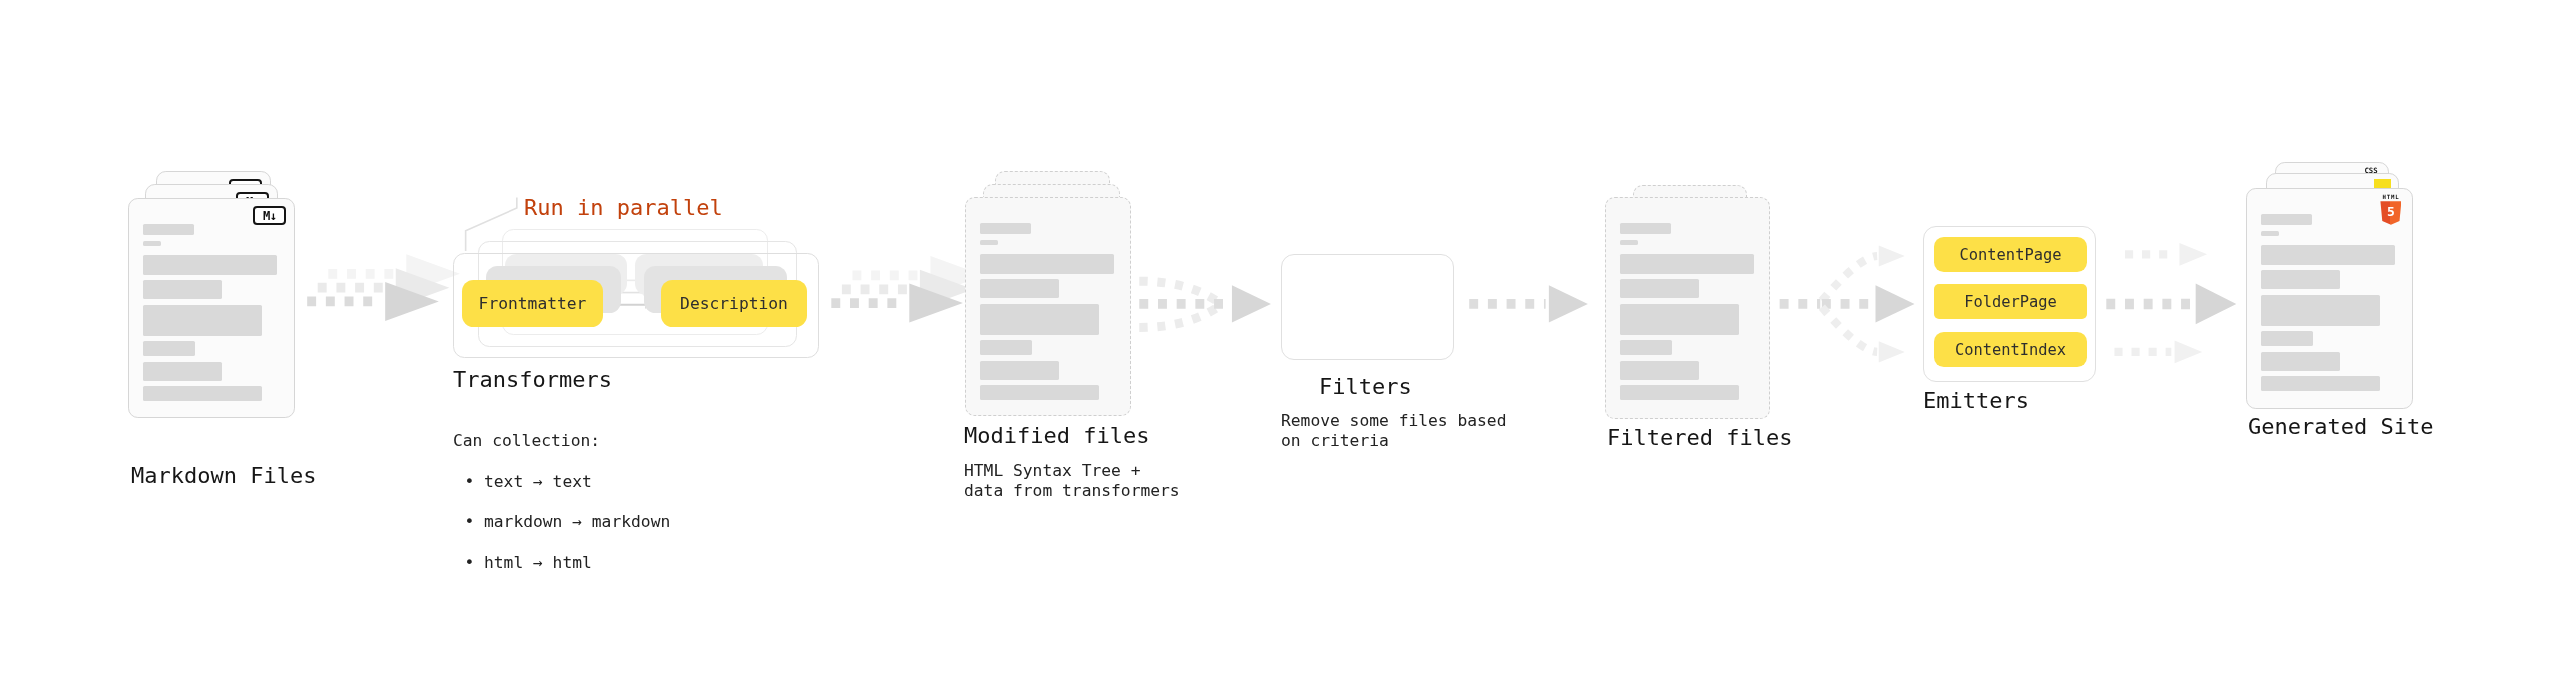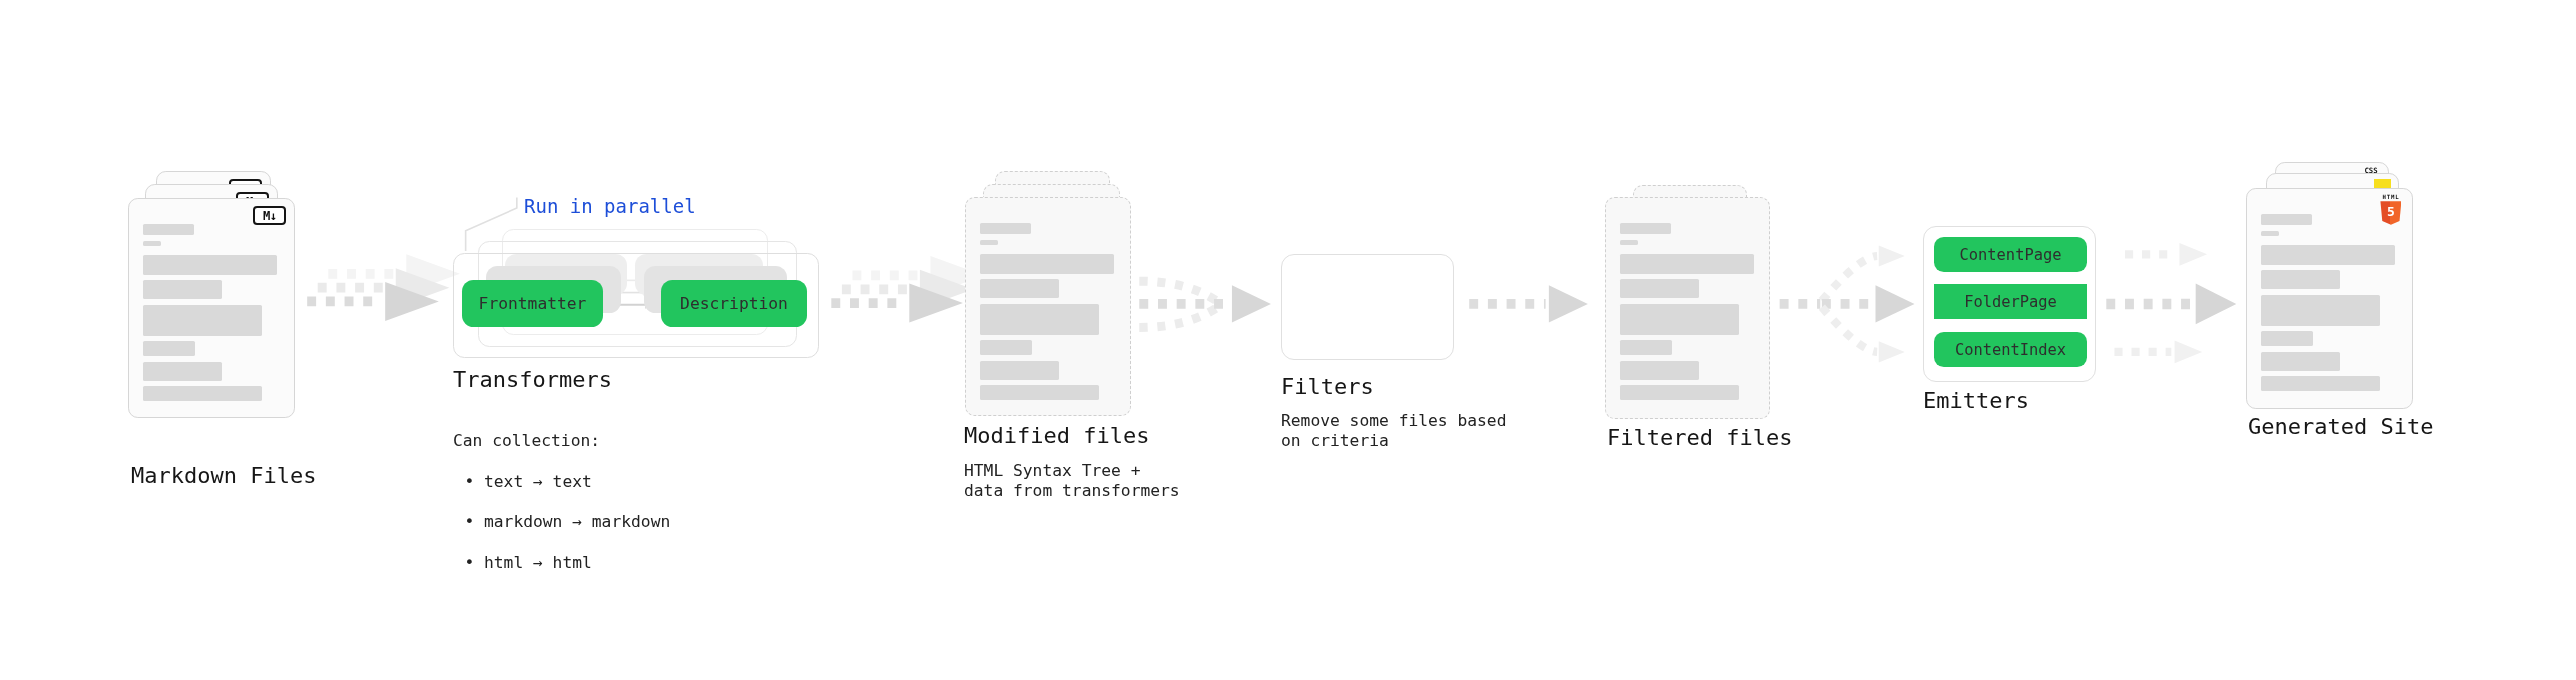--- a/index.html
+++ b/index.html
@@ -27,31 +27,31 @@
   .html5-badge .html5-text{font-size:5.7px;font-weight:bold;color:#111;letter-spacing:0.8px;line-height:6.5px;}
   .html5-badge .shield{margin:0.8px auto 0;width:21px;height:23.6px;
     background:linear-gradient(90deg,#e44d26 50%,#f16529 50%);
     clip-path:polygon(0% 0%,100% 0%,91% 84%,50% 100%,9% 84%);
     display:flex;align-items:center;justify-content:center;}
   .html5-badge .five{color:#ffffff;font-weight:bold;font-size:13px;line-height:13px;margin-top:-2.4px;}
 
   
   .panel{position:absolute;border-radius:11.4px;box-sizing:border-box;background:transparent;}
   .box{position:absolute;border-radius:13px;border:1.6px solid #e0e0e0;background:#ffffff;box-sizing:border-box;}
-  .pill{position:absolute;background:#22c55e;border-radius:11.4px;display:flex;
+  .pill{position:absolute;background:#fde047;border-radius:11.4px;display:flex;
         align-items:center;justify-content:center;font-size:16.3px;color:#2e2e2e;}
   .pill.ghost1{background:#e3e3e3;}
   .pill.ghost2{background:#eeeeee;}
 
   
   .stage-title{position:absolute;font-size:22px;color:#161616;white-space:nowrap;z-index:2;}
   .stage-desc{position:absolute;font-size:16.3px;line-height:20.3px;color:#222222;
               white-space:pre-line;z-index:2;}
   .bullet-line{padding-left:11.4px;}
-  .parallel-note{position:absolute;font-size:19px;color:#1d4ed8;white-space:nowrap;}
+  .parallel-note{position:absolute;font-size:22px;color:#c2410c;white-space:nowrap;}
   .stage{position:absolute;inset:0;z-index:1;padding-left:46px;}
 </style>
 </head>
 <body>
 
 <div class="canvas">
 
   <svg class="overlay" width="2576" height="681" viewBox="0 0 3170 838">
     <defs>
       <g id="dash-arrow">
@@ -173,21 +173,21 @@
         <div class="bar" style="top: 163px; width: 79px; height: 18.7px;"></div>
         <div class="bar" style="top: 187px; width: 119px; height: 14.6px;"></div>
       </div>
     <div class="stage-title" style="left:964px;top:423px;">Modified files</div>
     <div class="stage-desc" style="left:964px;top:461px;">HTML Syntax Tree +
 data from transformers</div>
   </div>
 
   <div class="stage">
     <div class="box" style="left:1281px;top:254px;width:173px;height:106px;"></div>
-    <div class="stage-title" style="left:1281px;top:374px;">Filters</div>
+    <div class="stage-title" style="left:1319px;top:374px;">Filters</div>
     <div class="stage-desc" style="left:1281px;top:411px;">Remove some files based
 on criteria</div>
   </div>
 
   <div class="stage">
     <div class="file-card dashed" style="left:1633px;top:185px;width:114px;height:222px;"></div>
     <div class="file-card dashed" style="left:1605px;top:197px;width:165px;height:222px;">
         <div class="bar" style="top: 25px; width: 51px; height: 10.6px;"></div>
         <div class="bar" style="top: 42px; width: 18px; height: 4.9px;"></div>
         <div class="bar" style="top: 56px; width: 134px; height: 19.5px;"></div>
@@ -196,21 +196,21 @@
         <div class="bar" style="top: 142px; width: 52px; height: 14.6px;"></div>
         <div class="bar" style="top: 163px; width: 79px; height: 18.7px;"></div>
         <div class="bar" style="top: 187px; width: 119px; height: 14.6px;"></div>
       </div>
     <div class="stage-title" style="left:1607px;top:425px;">Filtered files</div>
   </div>
 
   <div class="stage">
     <div class="box" style="left:1923px;top:226px;width:173px;height:156px;"></div>
     <div class="pill" style="left:1934px;top:237px;width:153px;height:35px;border-radius:9.8px;font-size:15.4px;">ContentPage</div>
-    <div class="pill" style="left:1934px;top:284px;width:153px;height:35px;border-radius:0;font-size:15.4px;">FolderPage</div>
+    <div class="pill" style="left:1934px;top:284px;width:153px;height:35px;border-radius:5px;font-size:15.4px;">FolderPage</div>
     <div class="pill" style="left:1934px;top:332px;width:153px;height:35px;border-radius:9.8px;font-size:15.4px;">ContentIndex</div>
     <div class="stage-title" style="left:1923px;top:388px;">Emitters</div>
   </div>
 
   <div class="stage">
     <div class="file-card solid" style="left:2275px;top:162px;width:114px;height:221px;">
       <div class="css-badge">
         <div class="css-text">CSS</div>
         <div class="css-bar"></div>
       </div>

